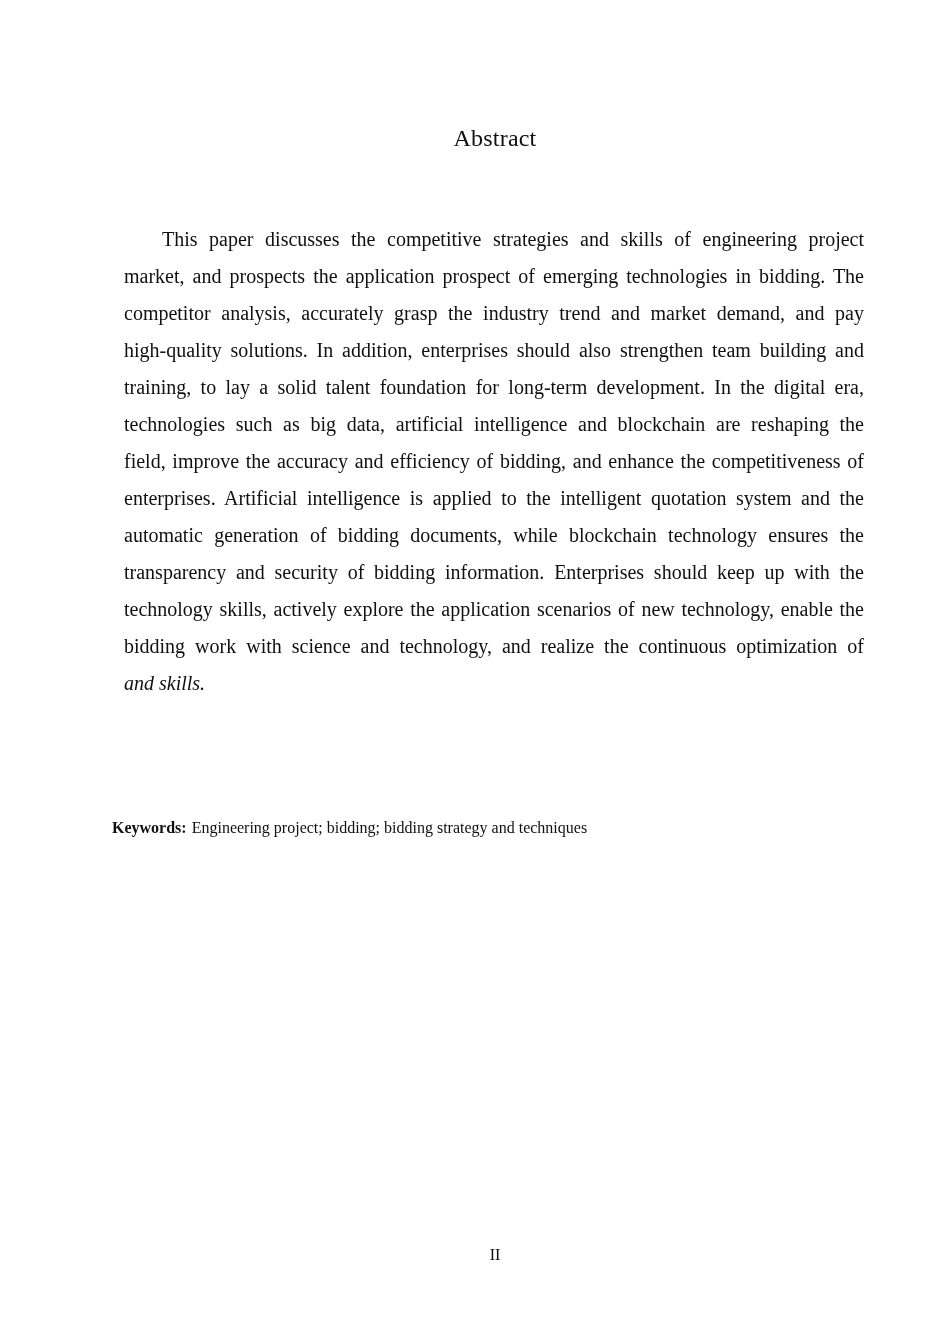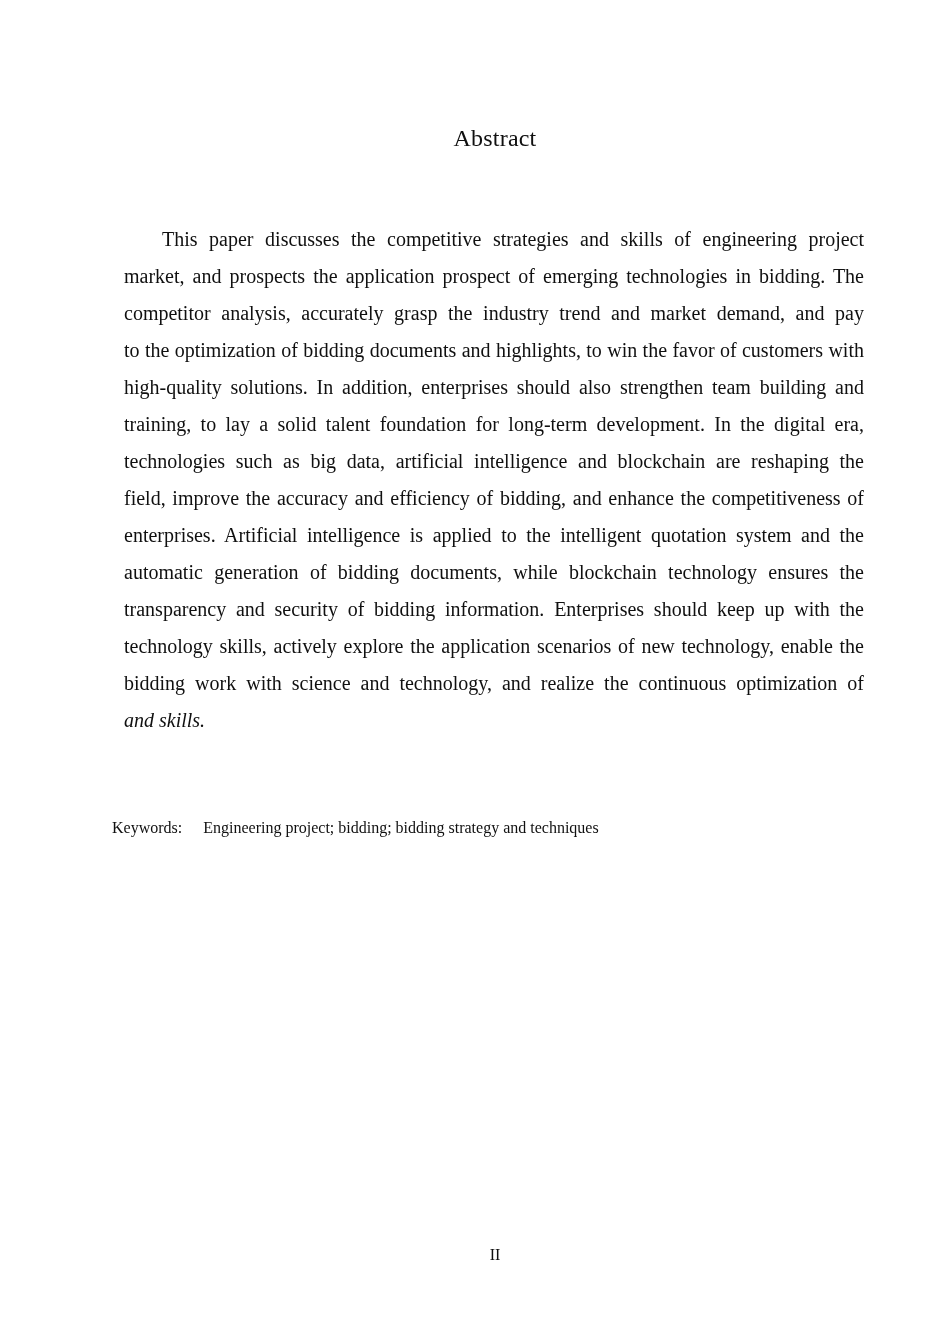--- a/index.html
+++ b/index.html
@@ -53,22 +53,22 @@
   .keywords-row {
     position: absolute;
     top: 816px;
     left: 112px;
     width: 740px;
     font-size: 16px;
     line-height: 24px;
     text-align: left;
   }
   .keywords-label {
-    font-weight: 400;
-    margin-right: 21px;
+    font-weight: 700;
+    margin-right: 5px;
   }
   .footer-pagenum {
     position: absolute;
     top: 1247px;
     left: 0;
     width: 100%;
     text-align: center;
     font-size: 16px;
     line-height: 16px;
   }
@@ -77,21 +77,20 @@
 <body>
 
 <div class="page">
 
   <div class="doc-title">Abstract</div>
 
   <div class="abstract-body">
     <div class="abstract-line first-line">This paper discusses the competitive strategies and skills of engineering project bidding</div>
     <div class="abstract-line">market, and prospects the application prospect of emerging technologies in bidding. The article</div>
     <div class="abstract-line">competitor analysis, accurately grasp the industry trend and market demand, and pay attention</div>
-    <div class="abstract-line">to the optimization of bidding documents and highlights, to win the favor of customers with</div>
     <div class="abstract-line">high-quality solutions. In addition, enterprises should also strengthen team building and talent</div>
     <div class="abstract-line">training, to lay a solid talent foundation for long-term development. In the digital era, emerging</div>
     <div class="abstract-line">technologies such as big data, artificial intelligence and blockchain are reshaping the bidding</div>
     <div class="abstract-line">field, improve the accuracy and efficiency of bidding, and enhance the competitiveness of</div>
     <div class="abstract-line">enterprises. Artificial intelligence is applied to the intelligent quotation system and the</div>
     <div class="abstract-line">automatic generation of bidding documents, while blockchain technology ensures the</div>
     <div class="abstract-line">transparency and security of bidding information. Enterprises should keep up with the</div>
     <div class="abstract-line">technology skills, actively explore the application scenarios of new technology, enable the</div>
     <div class="abstract-line">bidding work with science and technology, and realize the continuous optimization of strategies</div>
     <div class="abstract-line last-line">and skills.</div>

